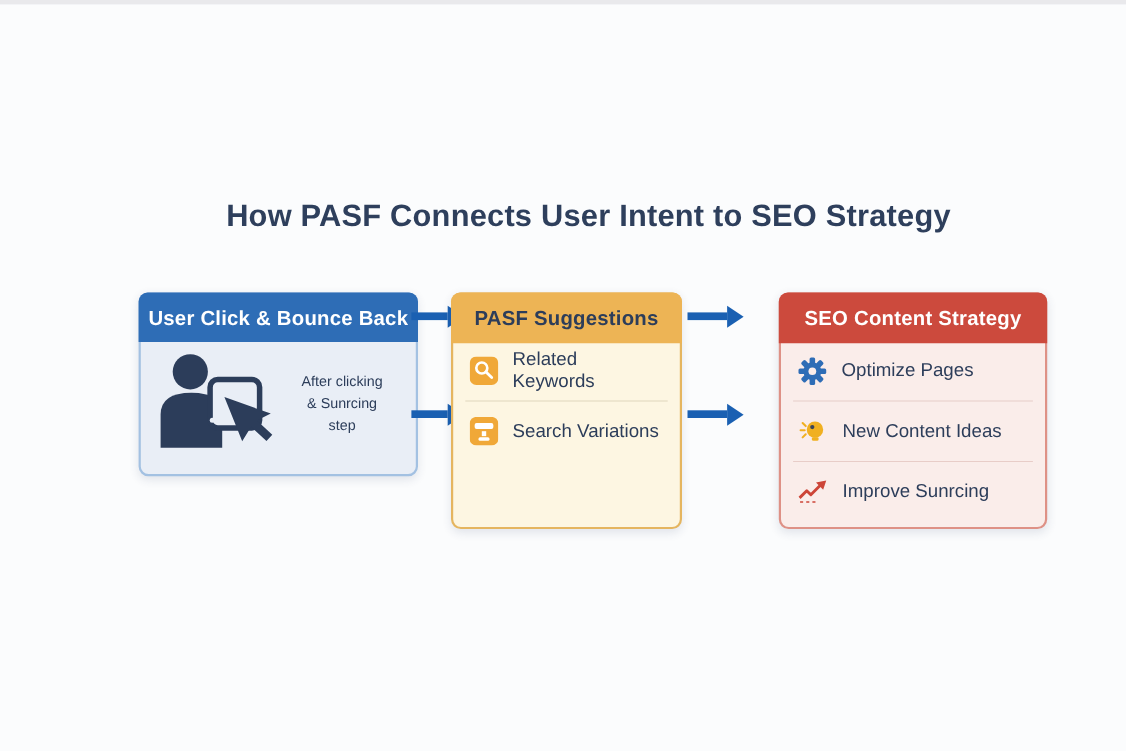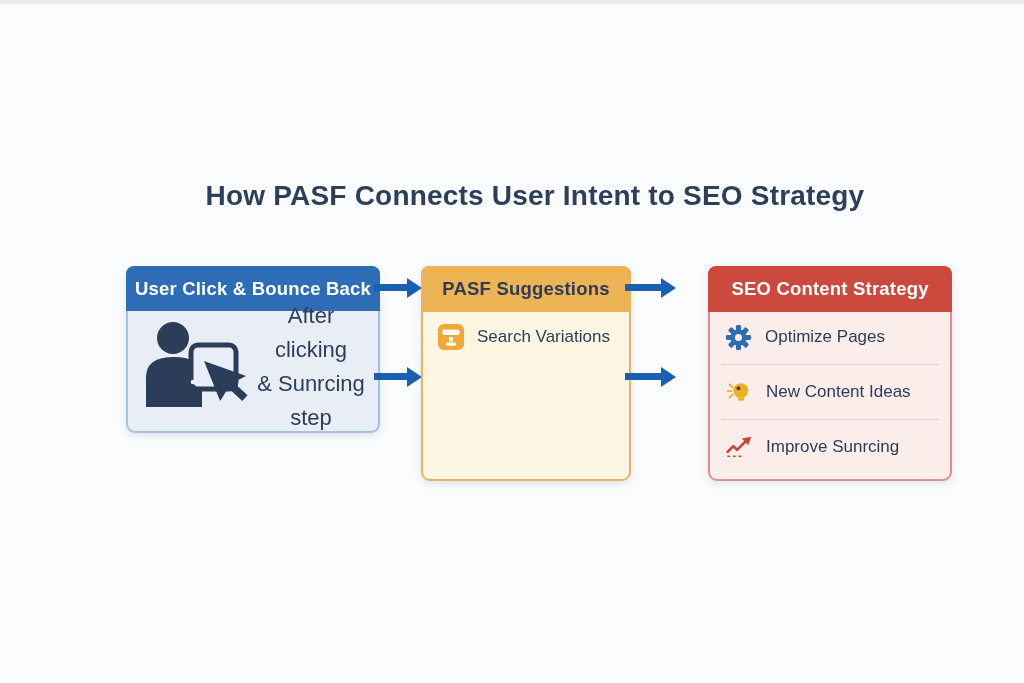--- a/index.html
+++ b/index.html
@@ -16,23 +16,23 @@
   .box{position:absolute;border-radius:9px;border:2px solid;box-shadow:0 3px 9px rgba(40,60,100,.12);}
   .hd{
     margin:-2px;height:46px;border-radius:8px 8px 0 0;
     display:flex;align-items:center;justify-content:center;
     font-weight:bold;font-size:18.5px;letter-spacing:.2px;
   }
   
   #box1{left:126px;top:262px;width:250px;height:163px;border-color:var(--blue-border);background:var(--blue-body);}
   #box1 .hd{height:45px;background:var(--blue-header);color:#ffffff;}
   .bd1{display:flex;align-items:center;height:116px;padding:0 10px 4px 16px;gap:6px;}
-  .desc{flex:1;text-align:center;font-size:22px;line-height:1.55;color:var(--navy-text);}
+  .desc{flex:1;text-align:center;font-size:13px;line-height:1.55;color:var(--navy-text);}
   
-  #box2{left:421px;top:262px;width:206px;height:211px;border-color:var(--gold-border);background:var(--gold-body);}
+  #box2{left:410px;top:262px;width:206px;height:211px;border-color:var(--gold-border);background:var(--gold-body);}
   #box2 .hd{background:var(--gold-header);color:var(--navy-text);}
   #box3{left:708px;top:262px;width:240px;height:211px;border-color:var(--red-border);background:var(--red-body);}
   #box3 .hd{background:var(--red-header);color:#ffffff;}
   .item{display:flex;align-items:center;gap:13px;height:54px;margin:0 11px;padding:0 4px;}
   .item + .item{border-top:1px solid rgba(120,100,60,.22);}
   #box3 .item + .item{border-top:1px solid rgba(170,90,80,.22);}
   .item .lbl{font-size:17px;color:var(--navy-text);}
   .item svg{flex:none;}
   
   .arrow{position:absolute;height:7px;background:var(--arrow-blue);}
@@ -70,20 +70,28 @@
       </div>
     </div>
   </div>
 
   <div class="arrow" id="arrow-1"></div>
   <div class="arrow" id="arrow-2"></div>
 
   <div class="box" id="box2">
     <div class="hd">PASF Suggestions</div>
     <div>
+      <div class="item">
+        <svg width="26" height="26" viewBox="0 0 26 26">
+          <rect x="0" y="0" width="26" height="26" rx="6" style="fill:var(--icon-orange)"></rect>
+          <circle cx="11" cy="10.5" r="5" style="fill:none;stroke:#ffffff;stroke-width:2.4"></circle>
+          <line x1="14.8" y1="14.2" x2="20" y2="19.2" style="stroke:#ffffff;stroke-width:2.6;stroke-linecap:round"></line>
+        </svg>
+        <span class="lbl">Related Keywords</span>
+      </div>
       <div class="item">
         <svg width="26" height="26" viewBox="0 0 26 26">
           <rect x="0" y="0" width="26" height="26" rx="6" style="fill:var(--icon-orange)"></rect>
           <rect x="4.5" y="5.5" width="17" height="5.5" rx="1.8" style="fill:#ffffff"></rect>
           <rect x="11" y="13" width="4" height="4.5" style="fill:#ffffff"></rect>
           <rect x="8" y="18.5" width="10" height="3.2" rx="1.4" style="fill:#ffffff"></rect>
         </svg>
         <span class="lbl">Search Variations</span>
       </div>
     </div>

